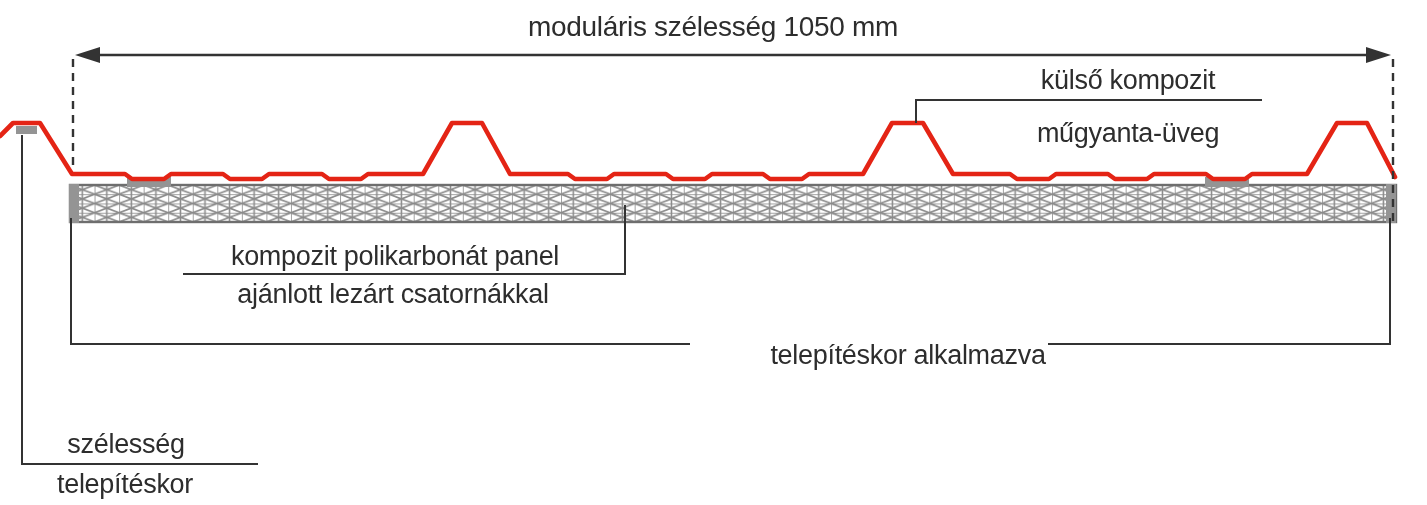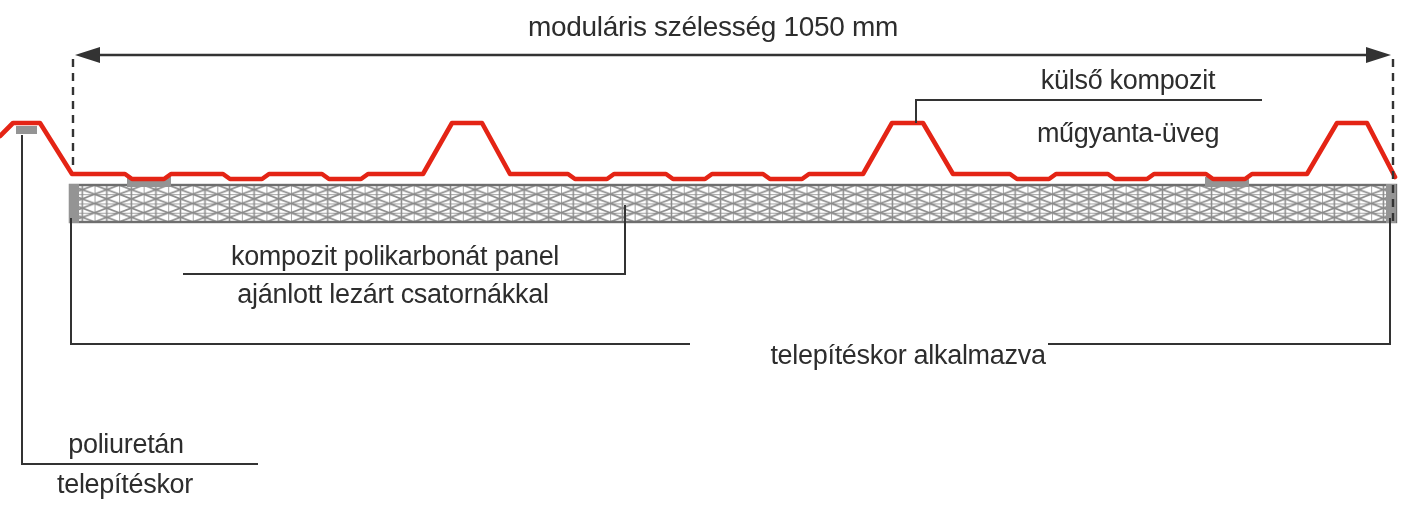--- a/index.html
+++ b/index.html
@@ -101,16 +101,16 @@
   <div class="lbl" style="left:713px;top:11px;font-size:28px;">moduláris szélesség 1050 mm</div>
 
   <div class="lbl" style="left:1128px;top:65px;">külső kompozit</div>
   <div class="lbl" style="left:1128px;top:104px;margin-top:14px;">műgyanta-üveg</div>
 
   <div class="lbl" style="left:395px;top:241px;">kompozit polikarbonát panel</div>
   <div class="lbl" style="left:393px;top:279px;">ajánlott lezárt csatornákkal</div>
 
   <div class="lbl" style="left:870px;top:340px;margin-left:38px;">telepítéskor alkalmazva</div>
 
-  <div class="lbl" style="left:126px;top:429px;">poliuretán</div>
+  <div class="lbl" style="left:126px;top:429px;">szélesség</div>
   <div class="lbl" style="left:125px;top:469px;">telepítéskor</div>
 
 </div>
 
 </body></html>

